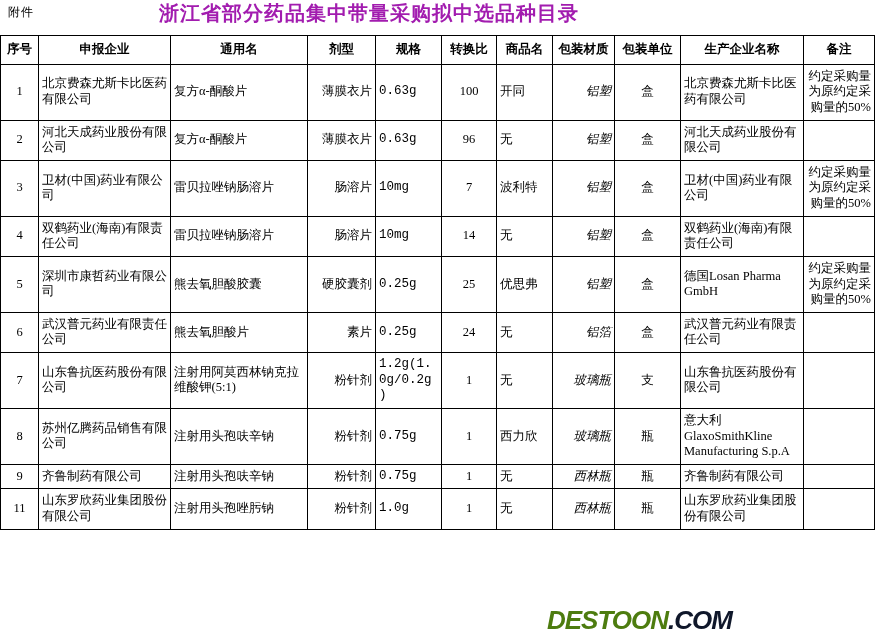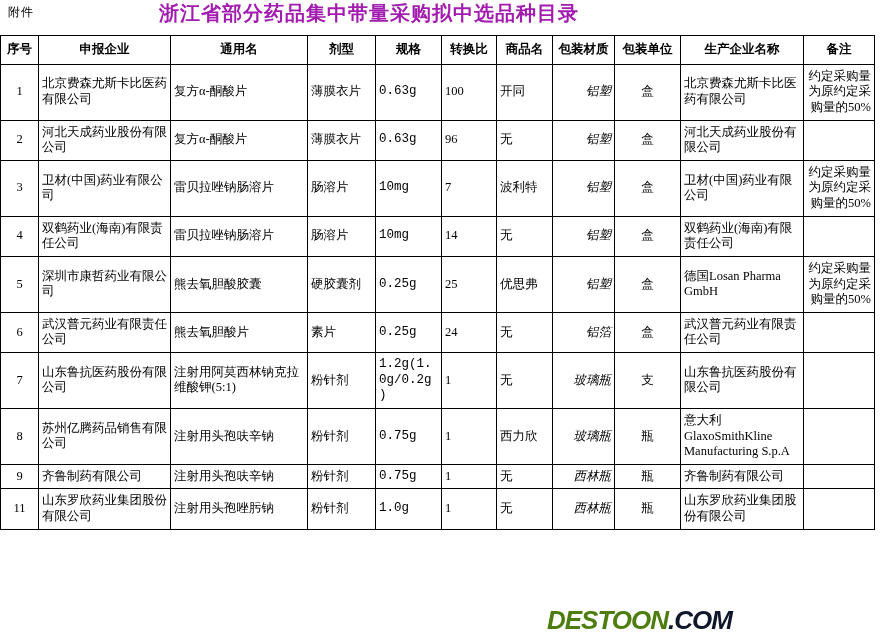--- a/index.html
+++ b/index.html
@@ -58,23 +58,23 @@
     text-align: center;
     font-weight: bold;
     font-family: "Liberation Sans", sans-serif;
     font-size: 12.5px;
     padding: 6px 2px;
   }
   
   .c-seq { text-align: center; }
   .c-company { text-align: left; }
   .c-generic { text-align: left; }
-  .c-form { text-align: left; }
+  .c-form { text-align: right; }
   .c-spec { text-align: left; font-family: "Liberation Mono", monospace; font-size: 11.5px;}
-  .c-ratio { }
+  .c-ratio { text-align: center; }
   .c-brand { }
   .c-pkgmat { text-align: right; font-style: italic; }
   .c-pkgunit { text-align: center; }
   .c-maker { text-align: left; }
   .c-remark { text-align: right; font-size: 11.5px; }
 
   colgroup col.w-seq { width: 38px; }
   colgroup col.w-company { width: 132px; }
   colgroup col.w-generic { width: 137px; }
   colgroup col.w-form { width: 68px; }

